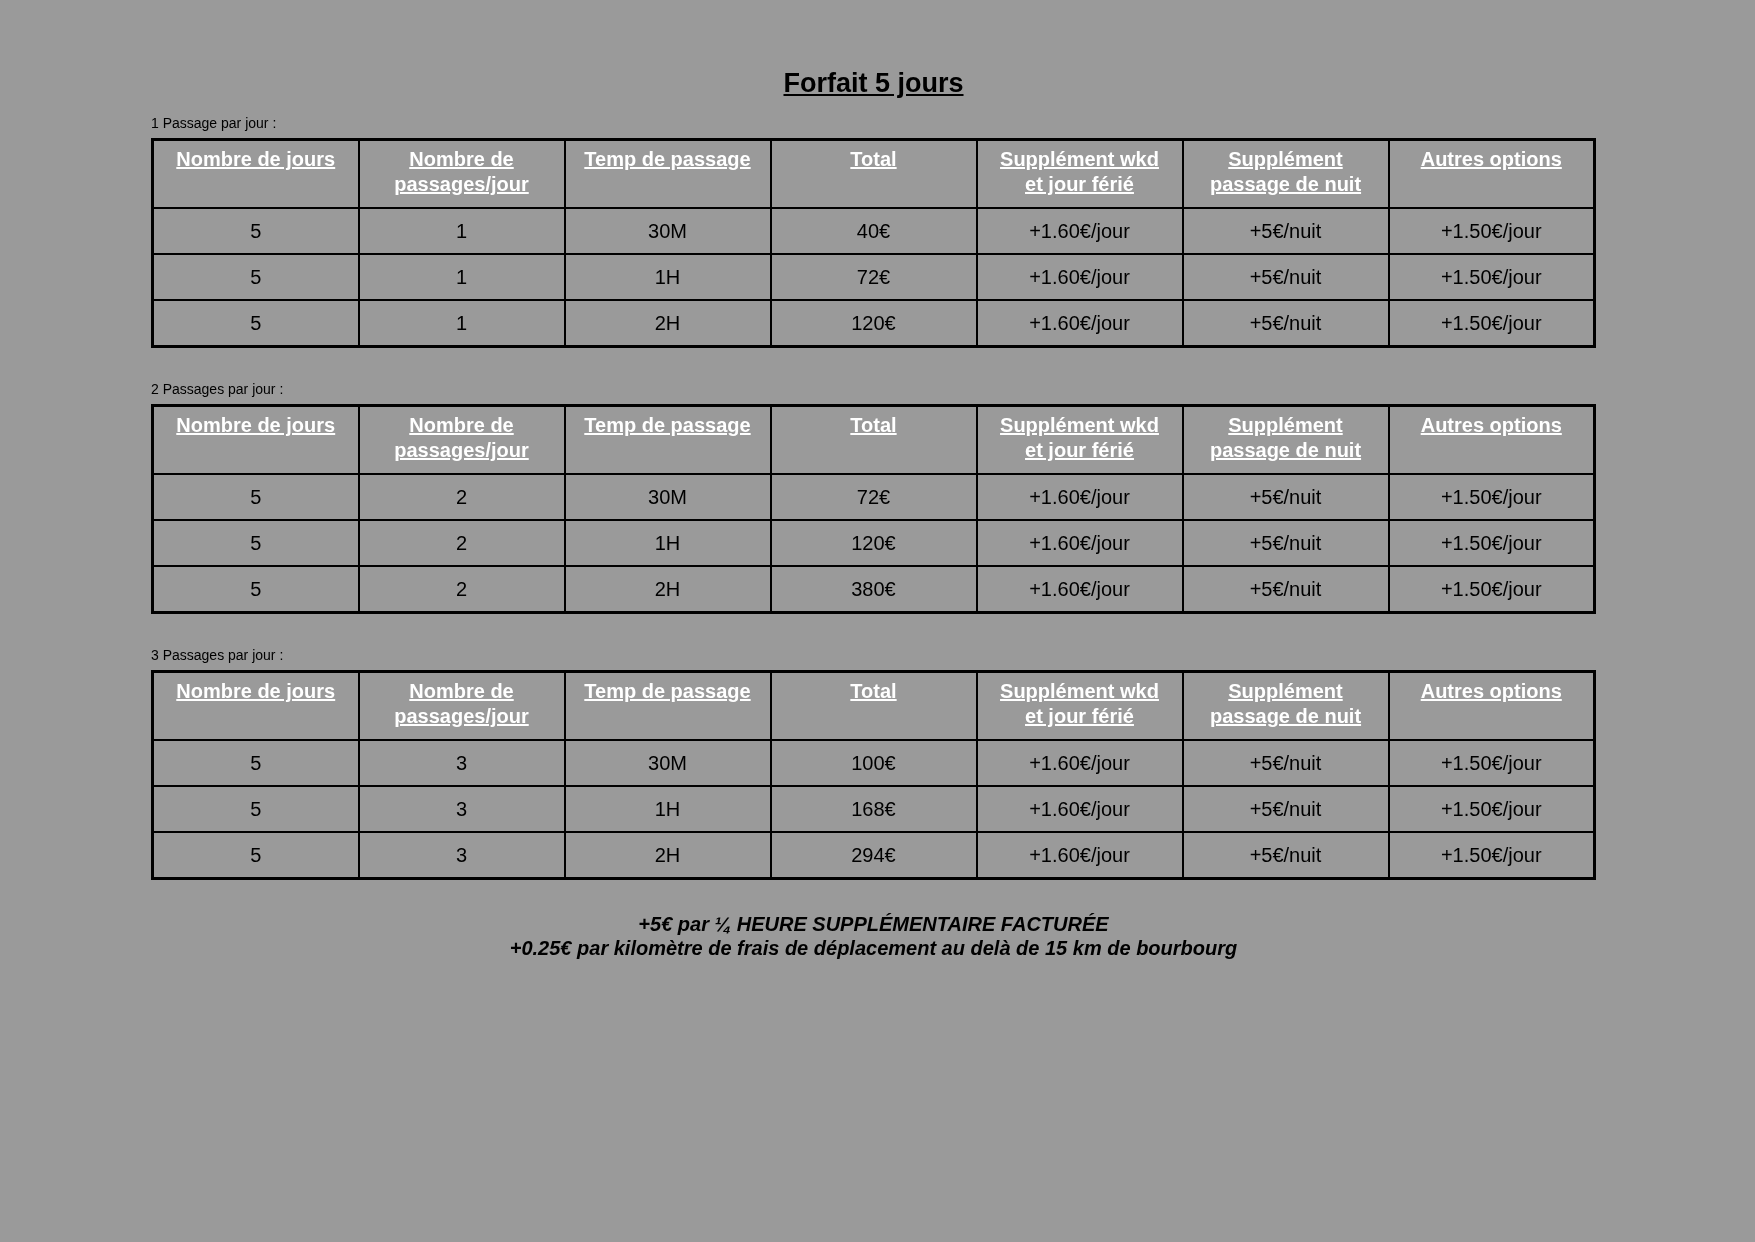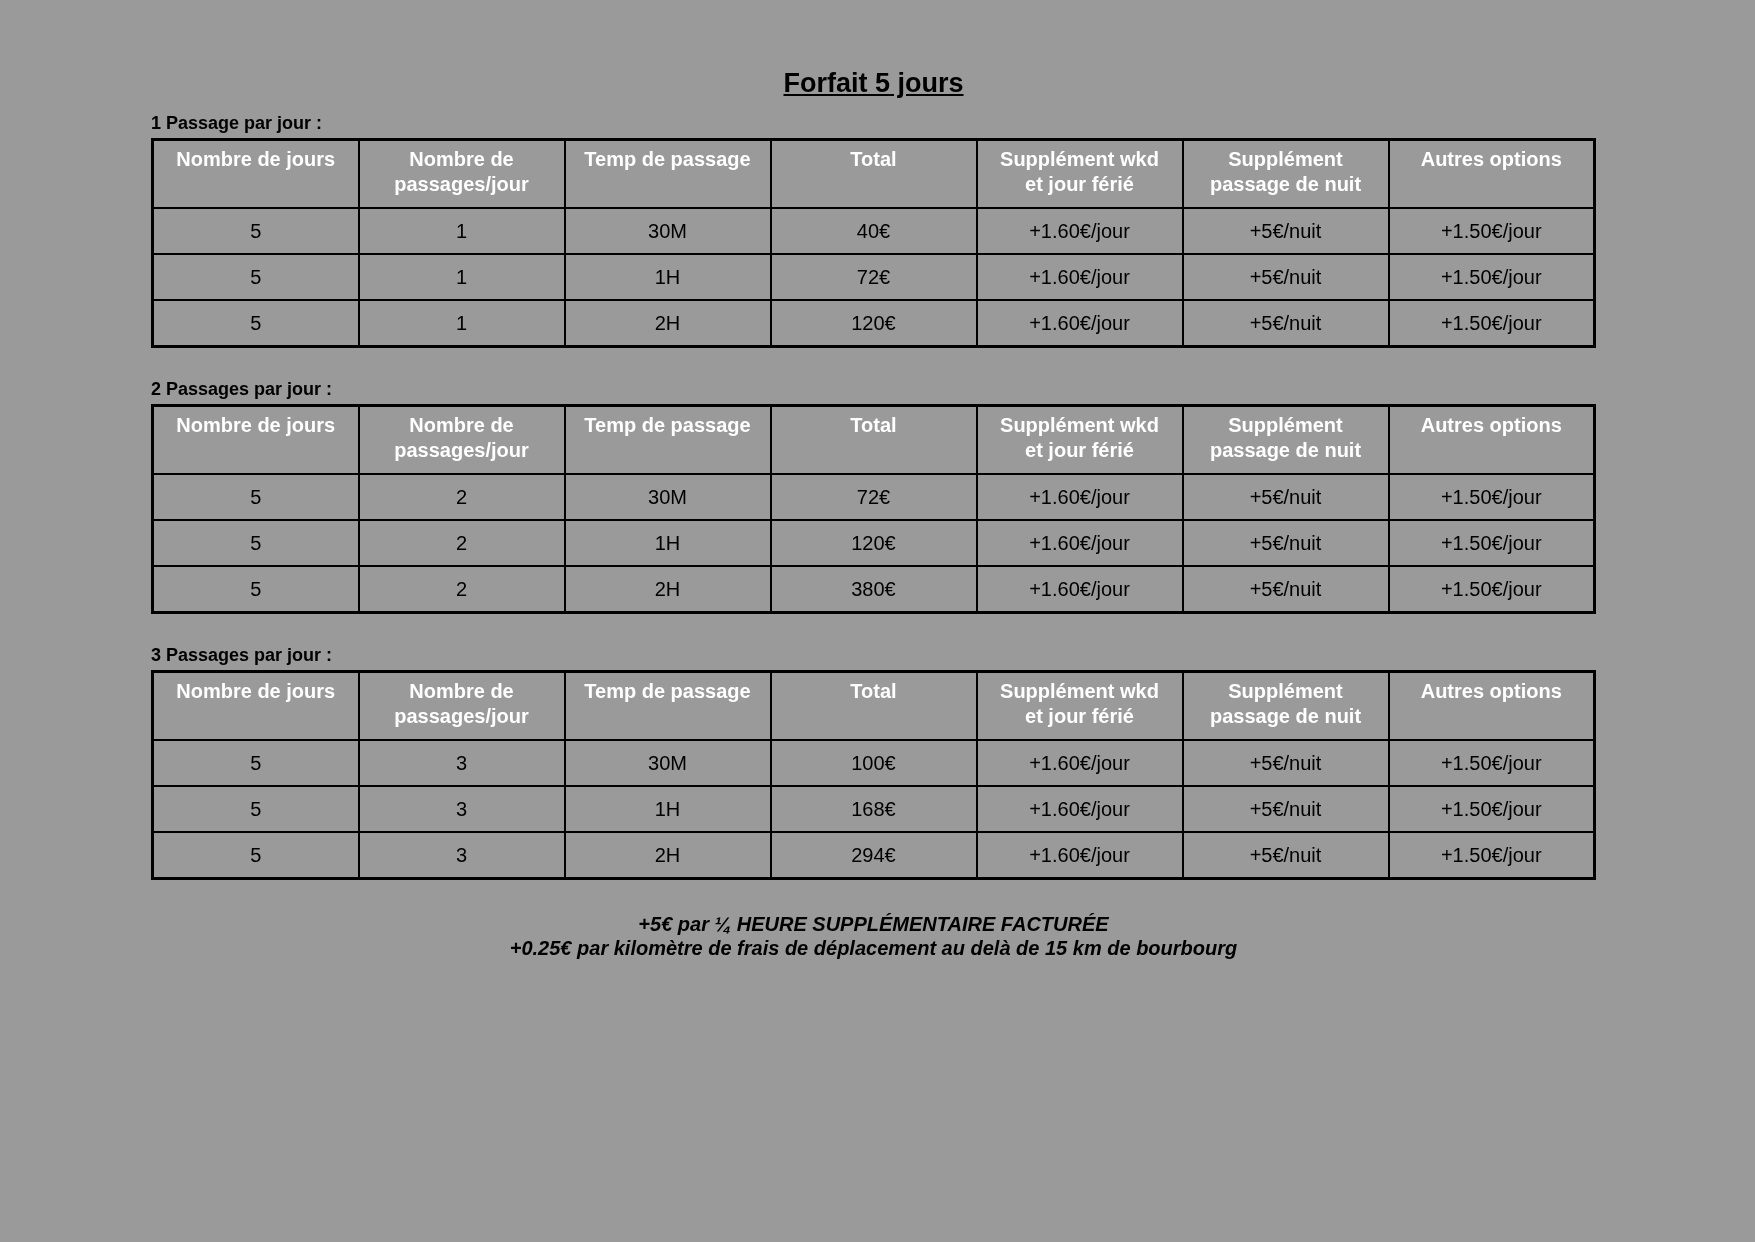--- a/index.html
+++ b/index.html
@@ -26,23 +26,23 @@
     text-align: center;
     font-size: 27px;
     line-height: 30px;
     font-weight: bold;
     text-decoration: underline;
     color: #000;
   }
   .section-label {
     margin-top: 14px;
     margin-bottom: 3px;
-    font-size: 18px;
+    font-size: 14px;
     line-height: 23px;
-    font-weight: bold;
+    font-weight: normal;
     color: #000;
   }
   .section-label.spaced {
     margin-top: 30px;
   }
   table.pricing {
     width: 100%;
     border-collapse: collapse;
     table-layout: fixed;
     border: 3px solid #000;
@@ -52,20 +52,21 @@
     border: 2px solid #000;
     height: 60px;
     padding: 6px 4px 0 4px;
     vertical-align: top;
     text-align: center;
     font-size: 20px;
     line-height: 25px;
     font-weight: bold;
     color: #ffffff;
     white-space: pre-line;
+    text-decoration: underline;
   }
   table.pricing td {
     border: 2px solid #000;
     height: 44px;
     padding: 0 4px;
     text-align: center;
     vertical-align: middle;
     font-size: 20px;
     font-weight: normal;
     color: #000;

